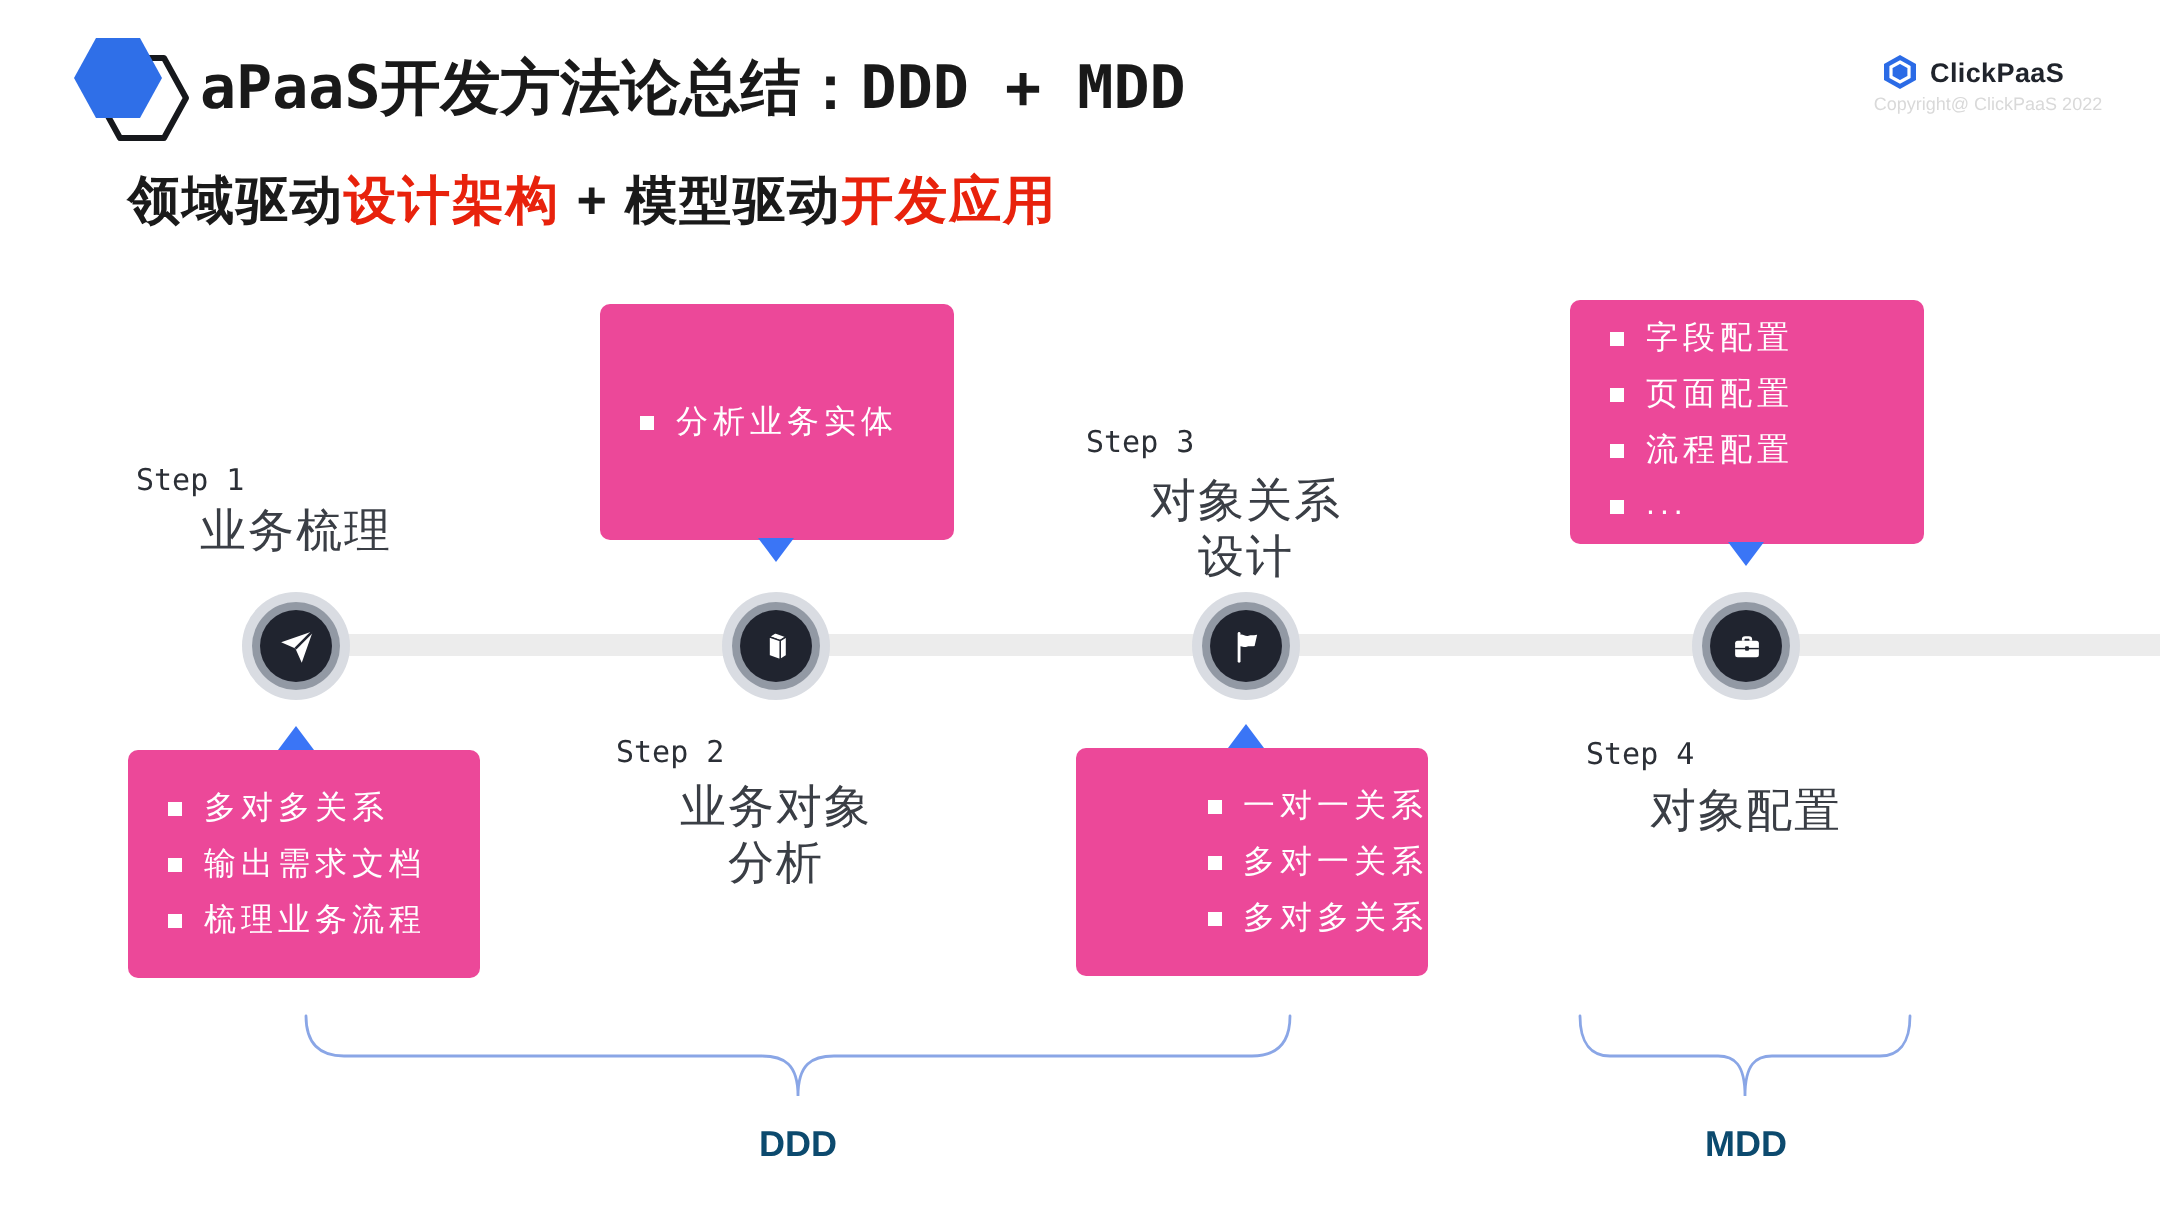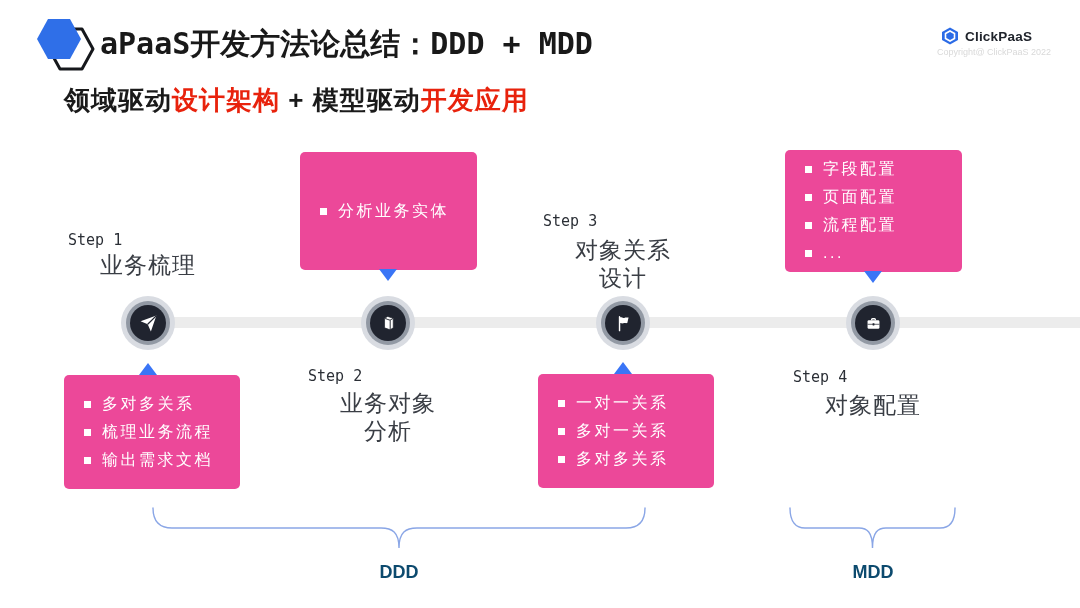--- a/index.html
+++ b/index.html
@@ -85,25 +85,25 @@
     </span>
   </div>
   <div class="abs ptr-up" style="left:139px;top:363px;"></div>
   <div class="abs bubble" style="left:64px;top:375px;width:176px;height:114px;">
     <div class="bubble-item">
         <span class="bullet"></span>
         <span>多对多关系</span>
       </div>
     <div class="bubble-item">
         <span class="bullet"></span>
-        <span>梳理业务流程</span>
+        <span>输出需求文档</span>
       </div>
     <div class="bubble-item">
         <span class="bullet"></span>
-        <span>输出需求文档</span>
+        <span>梳理业务流程</span>
       </div>
   </div>
 
   <div class="abs bubble" style="left:300px;top:152px;width:177px;height:118px;">
     <div class="bubble-item">
         <span class="bullet"></span>
         <span>分析业务实体</span>
       </div>
   </div>
   <div class="abs ptr-down" style="left:379px;top:269px;"></div>
@@ -127,21 +127,21 @@
   <div class="abs step-title" style="left:523px;top:263px;">设计</div>
   <div class="abs node" style="left:605px;top:305px;">
     <span>
       <svg viewBox="0 0 24 24">
           <line x1="7" y1="3.5" x2="7" y2="21" stroke="#fff" stroke-width="1.8" stroke-linecap="round"></line>
           <path d="M7,4.6 C9.2,3.2 10.8,5.8 13,4.9 C15,4.1 16.2,4.9 18.4,4.3 L16.8,11.4 C14.8,11.9 13.8,11.1 11.8,11.8 C9.8,12.5 8.8,10.9 7,11.7 Z" fill="#fff"></path>
         </svg>
     </span>
   </div>
   <div class="abs ptr-up" style="left:614px;top:362px;"></div>
-  <div class="abs bubble" style="left:538px;top:374px;width:176px;height:114px;">
+  <div class="abs bubble" style="left:538px;top:374px;width:176px;height:114px;align-items:flex-end;">
     <div class="bubble-item">
         <span class="bullet"></span>
         <span>一对一关系</span>
       </div>
     <div class="bubble-item">
         <span class="bullet"></span>
         <span>多对一关系</span>
       </div>
     <div class="bubble-item">
         <span class="bullet"></span>

